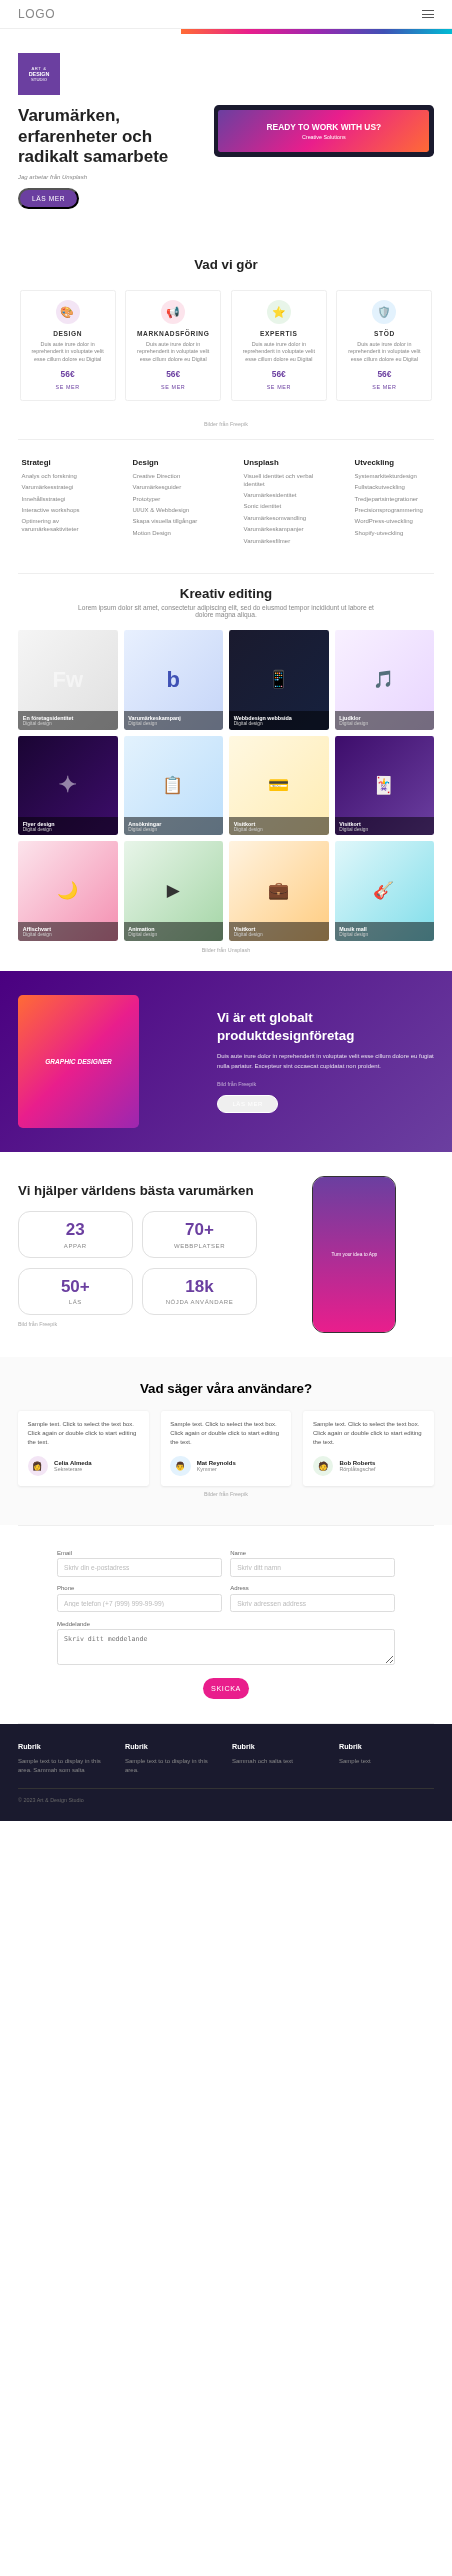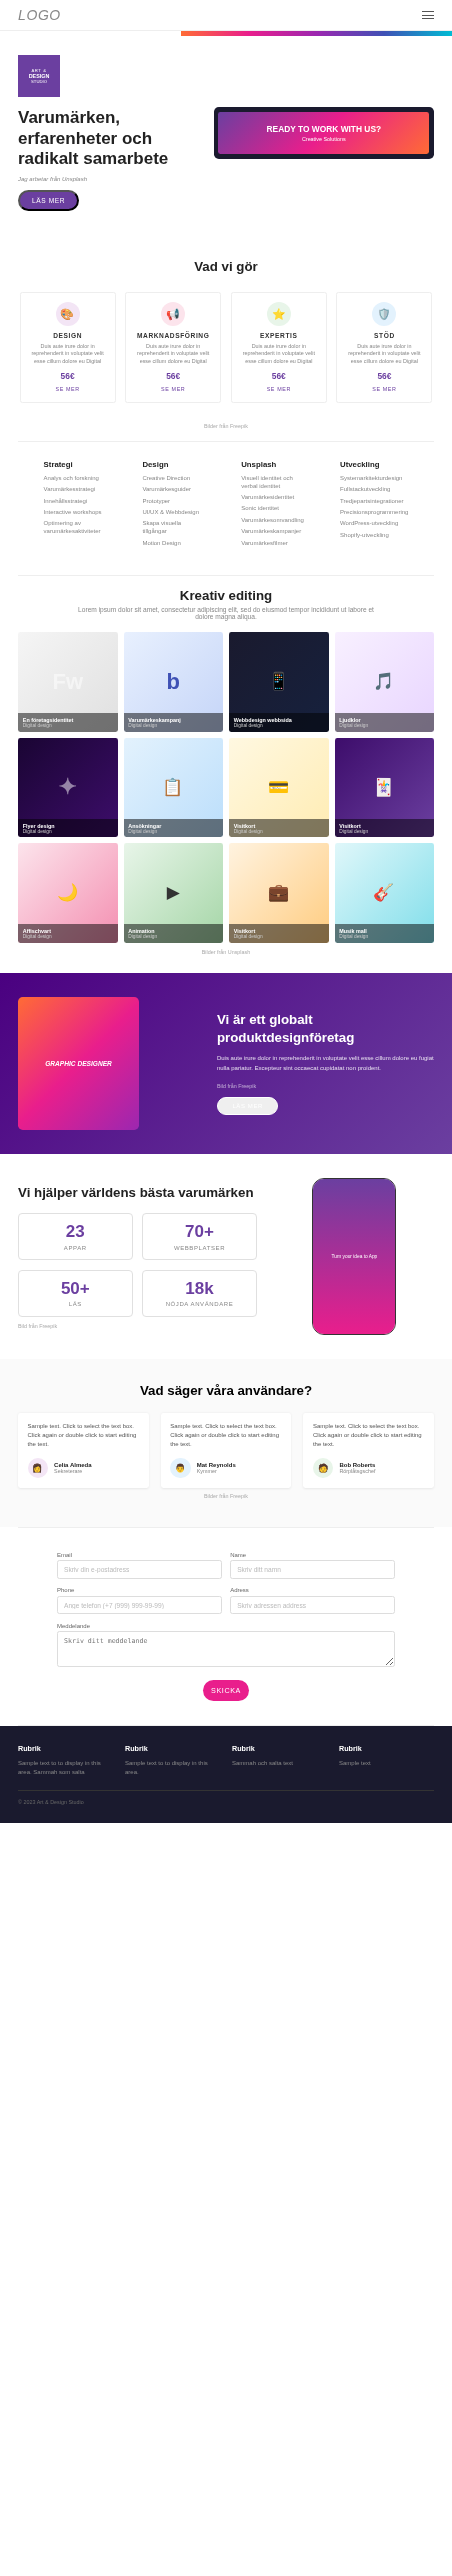--- a/index.html
+++ b/index.html
@@ -3,21 +3,21 @@
   <meta charset="utf-8">
   <style>
     * { box-sizing: border-box; margin: 0; padding: 0; }
     body { font-family: 'Arial', sans-serif; width: 452px; background: #fff; color: #333; overflow-x: hidden; }
 
     
     .header {
       display: flex; align-items: center; justify-content: space-between;
       padding: 7.2px 18px; border-bottom: 0.6px solid #eee;
     }
-    .logo-text { font-size: 14px; color: #888; letter-spacing: 0.6px; text-transform: uppercase; font-style: italic; }
+    .logo-text { font-size: 12px; color: #888; letter-spacing: 0.6px; text-transform: uppercase; }
     .hamburger { display: flex; flex-direction: column; gap: 2.4px; cursor: pointer; }
     .hamburger span { width: 12px; height: 1.2px; background: #555; display: block; }
 
     
     .hero {
       display: flex; align-items: center; padding: 24px 18px;
       background: #fff; position: relative; overflow: hidden;
     }
     .hero-left { flex: 1; padding-right: 12px; }
     .hero-badge {
@@ -78,21 +78,21 @@
     .service-card-price { font-size: 8.4px; font-weight: bold; color: #6b3fa0; }
     .service-card-link {
       display: block; margin-top: 4.8px; font-size: 5.4px; color: #6b3fa0;
       text-transform: uppercase; letter-spacing: 0.6px; cursor: pointer;
     }
     .freepik-credit { text-align: center; font-size: 5.4px; color: #aaa; padding: 2.4px 0 12px; }
 
     
     .services-grid {
       display: grid; grid-template-columns: repeat(4, 1fr);
-      gap: 16px; padding: 12px 34px 18px;
+      gap: 16px; padding: 12px 12px 18px;
     }
     .service-col { padding: 6px 9.6px; }
     .service-col-title { font-size: 7.8px; font-weight: bold; color: #222; margin-bottom: 6px; }
     .service-col-item { font-size: 6px; color: #888; margin-bottom: 3.6px; line-height: 1.3; cursor: pointer; }
 
     
     .kreativ-section { padding: 12px 18px; }
     .kreativ-header { text-align: center; margin-bottom: 12px; }
     .kreativ-title { font-size: 13.3px; font-weight: bold; color: #222; }
     .kreativ-sub { font-size: 6.6px; color: #888; margin-top: 3.6px; max-width: 301px; margin-left: auto; margin-right: auto; }
@@ -151,21 +151,21 @@
     }
 
     
     .stats-section {
       padding: 24px 18px; display: flex; align-items: center; gap: 18px;
     }
     .stats-left { flex: 1.5; }
     .stats-title { font-size: 13.3px; font-weight: bold; color: #222; line-height: 1.3; margin-bottom: 12px; }
     .stats-grid { display: grid; grid-template-columns: 1fr 1fr; gap: 9.6px; }
     .stat-box {
-      border: 0.6px solid #e0e0e0; padding: 8.4px; border-radius: 4px;
+      border: 0.6px solid #e0e0e0; padding: 8.4px; border-radius: 12px;
       text-align: center;
     }
     .stat-number { font-size: 17px; font-weight: bold; color: #6b3fa0; }
     .stat-label { font-size: 6px; color: #888; margin-top: 2.4px; text-transform: uppercase; letter-spacing: 0.6px; }
     .stats-credit { font-size: 5.4px; color: #aaa; margin-top: 6px; }
     .stats-right { flex: 1; }
     .phone-mockup {
       width: 84px; height: 157px; background: #1a1a2e;
       border-radius: 12px; margin: 0 auto; position: relative;
       border: 1.8px solid #333; overflow: hidden;

